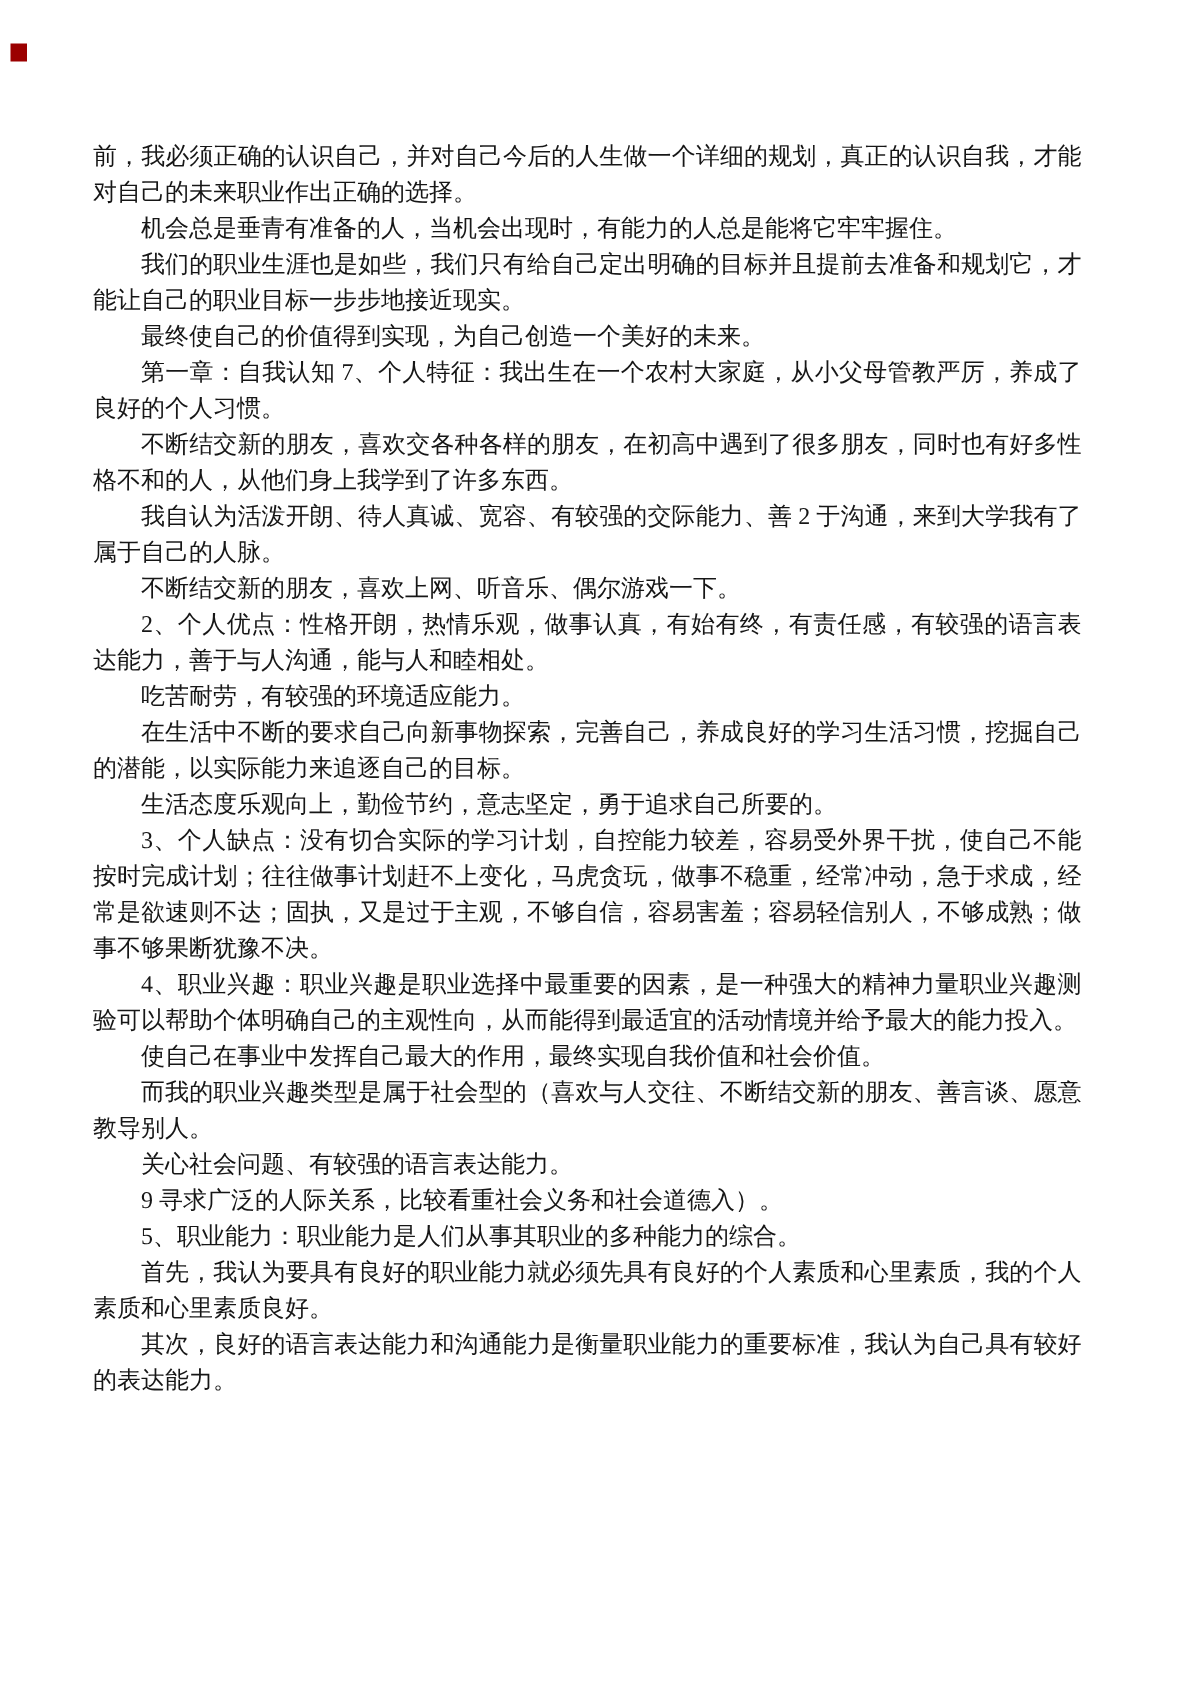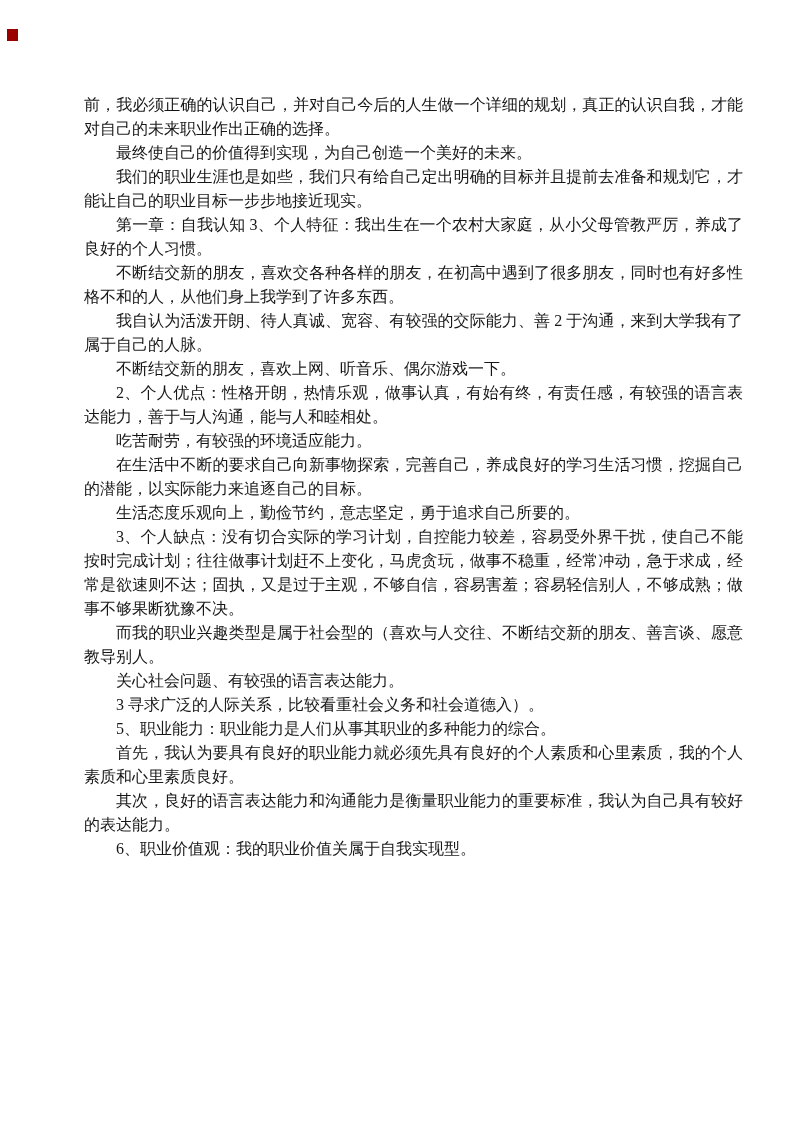--- a/index.html
+++ b/index.html
@@ -17,21 +17,21 @@
   }
   .red-marker {
     position: absolute;
     left: 7px;
     top: 29px;
     width: 11px;
     height: 12px;
   }
   .doc-body {
     position: absolute;
-    left: 84px;
+    left: 62px;
     top: 93px;
     width: 659px;
     color: #161616;
     font-size: 16px;
     line-height: 24px;
     text-align: justify;
     text-justify: inter-character;
   }
   .doc-body p {
     margin: 0;
@@ -43,32 +43,34 @@
     text-indent: 0;
   }
 </style>
 </head>
 <body>
 
 <div class="page" style="background: rgb(255, 255, 255);">
   <span class="red-marker" style="background: rgb(155, 0, 0);"></span>
   <div class="doc-body">
       <p class="no-indent">前，我必须正确的认识自己，并对自己今后的人生做一个详细的规划，真正的认识自我，才能对自己的未来职业作出正确的选择。</p>
+      <p>机会总是垂青有准备的人，当机会出现时，有能力的人总是能将它牢牢握住。</p>
+      <p>我们的职业生涯也是如些，我们只有给自己定出明确的目标并且提前去准备和规划它，才能让自己的职业目标一步步地接近现实。</p>
       <p>最终使自己的价值得到实现，为自己创造一个美好的未来。</p>
-      <p>我们的职业生涯也是如些，我们只有给自己定出明确的目标并且提前去准备和规划它，才能让自己的职业目标一步步地接近现实。</p>
-      <p>第一章：自我认知 3、个人特征：我出生在一个农村大家庭，从小父母管教严厉，养成了良好的个人习惯。</p>
+      <p>第一章：自我认知 7、个人特征：我出生在一个农村大家庭，从小父母管教严厉，养成了良好的个人习惯。</p>
       <p>不断结交新的朋友，喜欢交各种各样的朋友，在初高中遇到了很多朋友，同时也有好多性格不和的人，从他们身上我学到了许多东西。</p>
       <p>我自认为活泼开朗、待人真诚、宽容、有较强的交际能力、善 2 于沟通，来到大学我有了属于自己的人脉。</p>
       <p>不断结交新的朋友，喜欢上网、听音乐、偶尔游戏一下。</p>
       <p>2、个人优点：性格开朗，热情乐观，做事认真，有始有终，有责任感，有较强的语言表达能力，善于与人沟通，能与人和睦相处。</p>
       <p>吃苦耐劳，有较强的环境适应能力。</p>
       <p>在生活中不断的要求自己向新事物探索，完善自己，养成良好的学习生活习惯，挖掘自己的潜能，以实际能力来追逐自己的目标。</p>
       <p>生活态度乐观向上，勤俭节约，意志坚定，勇于追求自己所要的。</p>
       <p>3、个人缺点：没有切合实际的学习计划，自控能力较差，容易受外界干扰，使自己不能按时完成计划；往往做事计划赶不上变化，马虎贪玩，做事不稳重，经常冲动，急于求成，经常是欲速则不达；固执，又是过于主观，不够自信，容易害羞；容易轻信别人，不够成熟；做事不够果断犹豫不决。</p>
+      <p>4、职业兴趣：职业兴趣是职业选择中最重要的因素，是一种强大的精神力量职业兴趣测验可以帮助个体明确自己的主观性向，从而能得到最适宜的活动情境并给予最大的能力投入。</p>
+      <p>使自己在事业中发挥自己最大的作用，最终实现自我价值和社会价值。</p>
       <p>而我的职业兴趣类型是属于社会型的（喜欢与人交往、不断结交新的朋友、善言谈、愿意教导别人。</p>
       <p>关心社会问题、有较强的语言表达能力。</p>
-      <p>3 寻求广泛的人际关系，比较看重社会义务和社会道德入）。</p>
+      <p>9 寻求广泛的人际关系，比较看重社会义务和社会道德入）。</p>
       <p>5、职业能力：职业能力是人们从事其职业的多种能力的综合。</p>
       <p>首先，我认为要具有良好的职业能力就必须先具有良好的个人素质和心里素质，我的个人素质和心里素质良好。</p>
       <p>其次，良好的语言表达能力和沟通能力是衡量职业能力的重要标准，我认为自己具有较好的表达能力。</p>
-      <p>6、职业价值观：我的职业价值关属于自我实现型。</p>
     </div>
 </div>
 
 </body></html>

